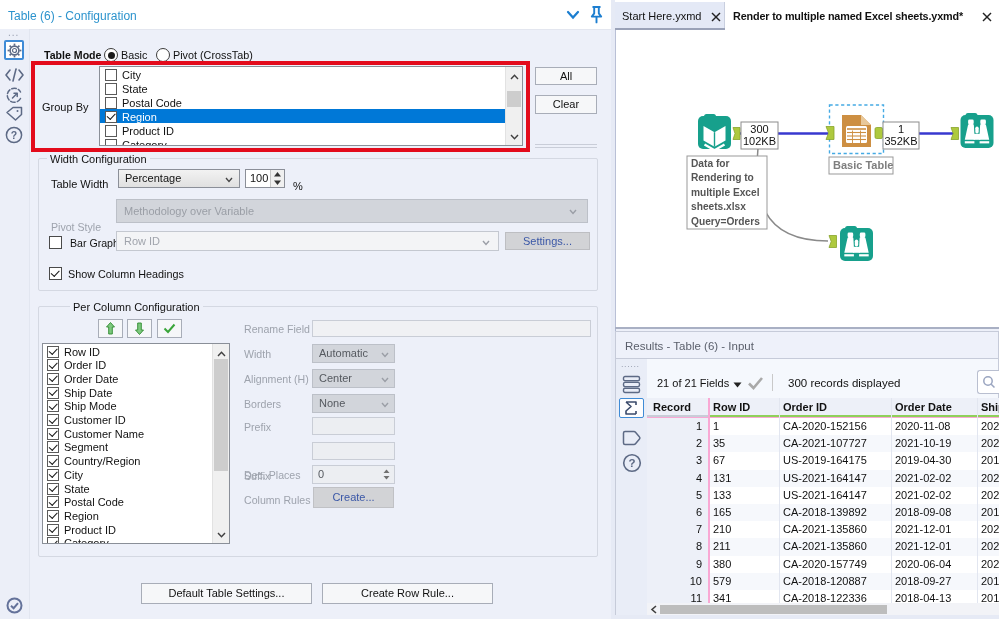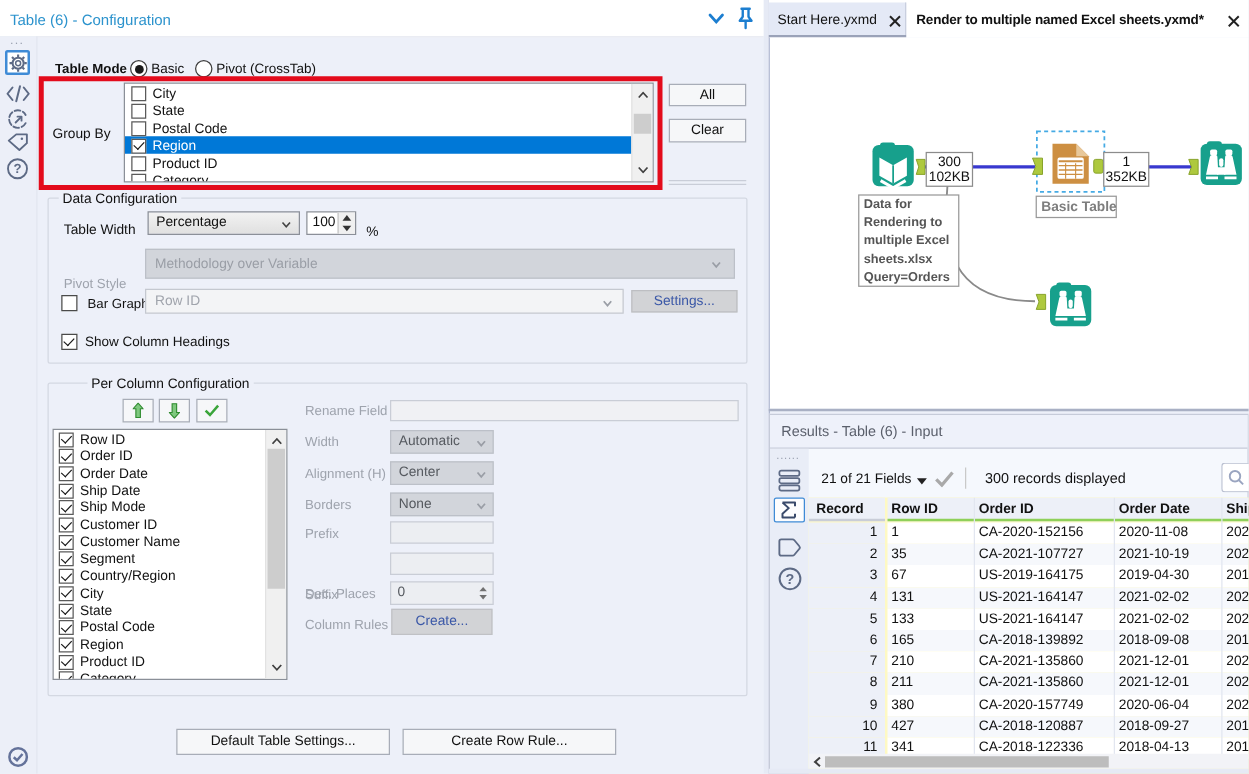--- a/index.html
+++ b/index.html
@@ -112,21 +112,21 @@
           <polyline points="1,1 4.5,4.8 8,1" fill="none" stroke="#404040" stroke-width="1.4"></polyline>
         </svg></div>
   </div>
 </div>
 <div class="btn" style="left:535px;top:67px;width:62px;height:18px;line-height:16px;">All</div>
 <div class="btn" style="left:535px;top:95px;width:62px;height:19px;line-height:17px;">Clear</div>
 <div class="abs" style="left:535px;top:144px;width:62px;height:1px;background:#c9cdd8;"></div>
 <div class="abs" style="left:535px;top:147px;width:62px;height:1px;background:#c9cdd8;"></div>
 
 <div class="gbox" style="left:38px;top:158px;width:558px;height:131px;"></div>
-<div class="gcap" style="left:47px;top:153px;">Data Configuration</div>
+<div class="gcap" style="left:47px;top:153px;">Width Configuration</div>
 <div class="lbl" style="left:51px;top:178px;">Table Width</div>
 <div class="abs" style="left:118px;top:169px;width:122px;height:19px;background:linear-gradient(#f2f2f2,#e0e0e0);border:1px solid #8b8f98;box-sizing:border-box;">
   <div class="lbl" style="left:6px;top:2px;">Percentage</div>
   <svg class="chev" style="right:6px;top:6px;" viewBox="0 0 8 8">
       <polyline points="1,2 4,5.5 7,2" fill="none" stroke="#444" stroke-width="1.3"></polyline>
     </svg>
 </div>
 <div class="abs" style="left:245px;top:169px;width:40px;height:19px;background:#fff;border:1px solid #8b8f98;box-sizing:border-box;">
   <div class="lbl" style="left:4px;top:2px;">100</div>
   <div class="abs" style="right:0;top:0;width:13px;height:17px;background:#f0f0f0;border-left:1px solid #c5c5c5;">
@@ -425,21 +425,21 @@
   </svg>
 <div class="abs" style="left:772px;top:374px;width:1px;height:17px;background:#c9c9c9;"></div>
 <div class="lbl" style="left:788px;top:377px;font-size:11.5px;">300 records displayed</div>
 <div class="abs" style="left:977px;top:370px;width:22px;height:22px;background:#fff;border:1px solid #b9bfd0;border-radius:3px 0 0 3px;border-right:none;">
   <svg class="abs" style="left:4px;top:4px;" width="14" height="14" viewBox="0 0 14 14">
       <circle cx="6" cy="6" r="4.2" fill="none" stroke="#9aa5c0" stroke-width="1.5"></circle>
       <line x1="9.2" y1="9.2" x2="12.5" y2="12.5" stroke="#9aa5c0" stroke-width="1.5"></line>
     </svg>
 </div>
 
-<div class="abs" id="rtable" style="left:647px;top:398px;width:352px;height:221px;background:#fef9c3;overflow:hidden;">
+<div class="abs" id="rtable" style="left:647px;top:398px;width:352px;height:221px;background:#f9a8d4;overflow:hidden;">
 <div class="abs" style="left:0;top:0;width:61px;height:19px;background:#edf0f8;border-bottom:2px solid #c9cdd8;box-sizing:border-box;"></div>
 <div class="abs" style="left:63px;top:0;width:289px;height:19px;background:#edf0f8;border-bottom:2px solid #8fd05a;box-sizing:border-box;"></div>
 <div class="lbl" style="left:6px;top:3px;font-weight:bold;">Record</div>
 <div class="lbl" style="left:66px;top:3px;font-weight:bold;">Row ID</div>
 <div class="lbl" style="left:136px;top:3px;font-weight:bold;">Order ID</div>
 <div class="lbl" style="left:248px;top:3px;font-weight:bold;">Order Date</div>
 <div class="lbl" style="left:334px;top:3px;font-weight:bold;">Ship Date</div>
 <div class="abs" style="left:0;top:20px;width:61px;height:17.2px;background:#edf0f8;"></div>
 <div class="abs" style="left:63px;top:20px;width:289px;height:17.2px;background:#ffffff;"></div>
 <div class="lbl" style="left:0;top:22px;width:55px;text-align:right;">1</div>
@@ -499,21 +499,21 @@
 <div class="abs" style="left:0;top:157.6px;width:61px;height:17.2px;background:#edf0f8;"></div>
 <div class="abs" style="left:63px;top:157.6px;width:289px;height:17.2px;background:#ffffff;"></div>
 <div class="lbl" style="left:0;top:159.6px;width:55px;text-align:right;">9</div>
 <div class="lbl" style="left:66px;top:159.6px;">380</div>
 <div class="lbl" style="left:136px;top:159.6px;">CA-2020-157749</div>
 <div class="lbl" style="left:248px;top:159.6px;">2020-06-04</div>
 <div class="lbl" style="left:334px;top:159.6px;">2020-06-08</div>
 <div class="abs" style="left:0;top:174.79999999999998px;width:61px;height:17.2px;background:#edf0f8;"></div>
 <div class="abs" style="left:63px;top:174.79999999999998px;width:289px;height:17.2px;background:#f6f8fc;"></div>
 <div class="lbl" style="left:0;top:176.79999999999998px;width:55px;text-align:right;">10</div>
-<div class="lbl" style="left:66px;top:176.79999999999998px;">427</div>
+<div class="lbl" style="left:66px;top:176.79999999999998px;">579</div>
 <div class="lbl" style="left:136px;top:176.79999999999998px;">CA-2018-120887</div>
 <div class="lbl" style="left:248px;top:176.79999999999998px;">2018-09-27</div>
 <div class="lbl" style="left:334px;top:176.79999999999998px;">2018-10-01</div>
 <div class="abs" style="left:0;top:191.99999999999997px;width:61px;height:17.2px;background:#edf0f8;"></div>
 <div class="abs" style="left:63px;top:191.99999999999997px;width:289px;height:17.2px;background:#ffffff;"></div>
 <div class="lbl" style="left:0;top:193.99999999999997px;width:55px;text-align:right;">11</div>
 <div class="lbl" style="left:66px;top:193.99999999999997px;">341</div>
 <div class="lbl" style="left:136px;top:193.99999999999997px;">CA-2018-122336</div>
 <div class="lbl" style="left:248px;top:193.99999999999997px;">2018-04-13</div>
 <div class="lbl" style="left:334px;top:193.99999999999997px;">2018-04-17</div>

